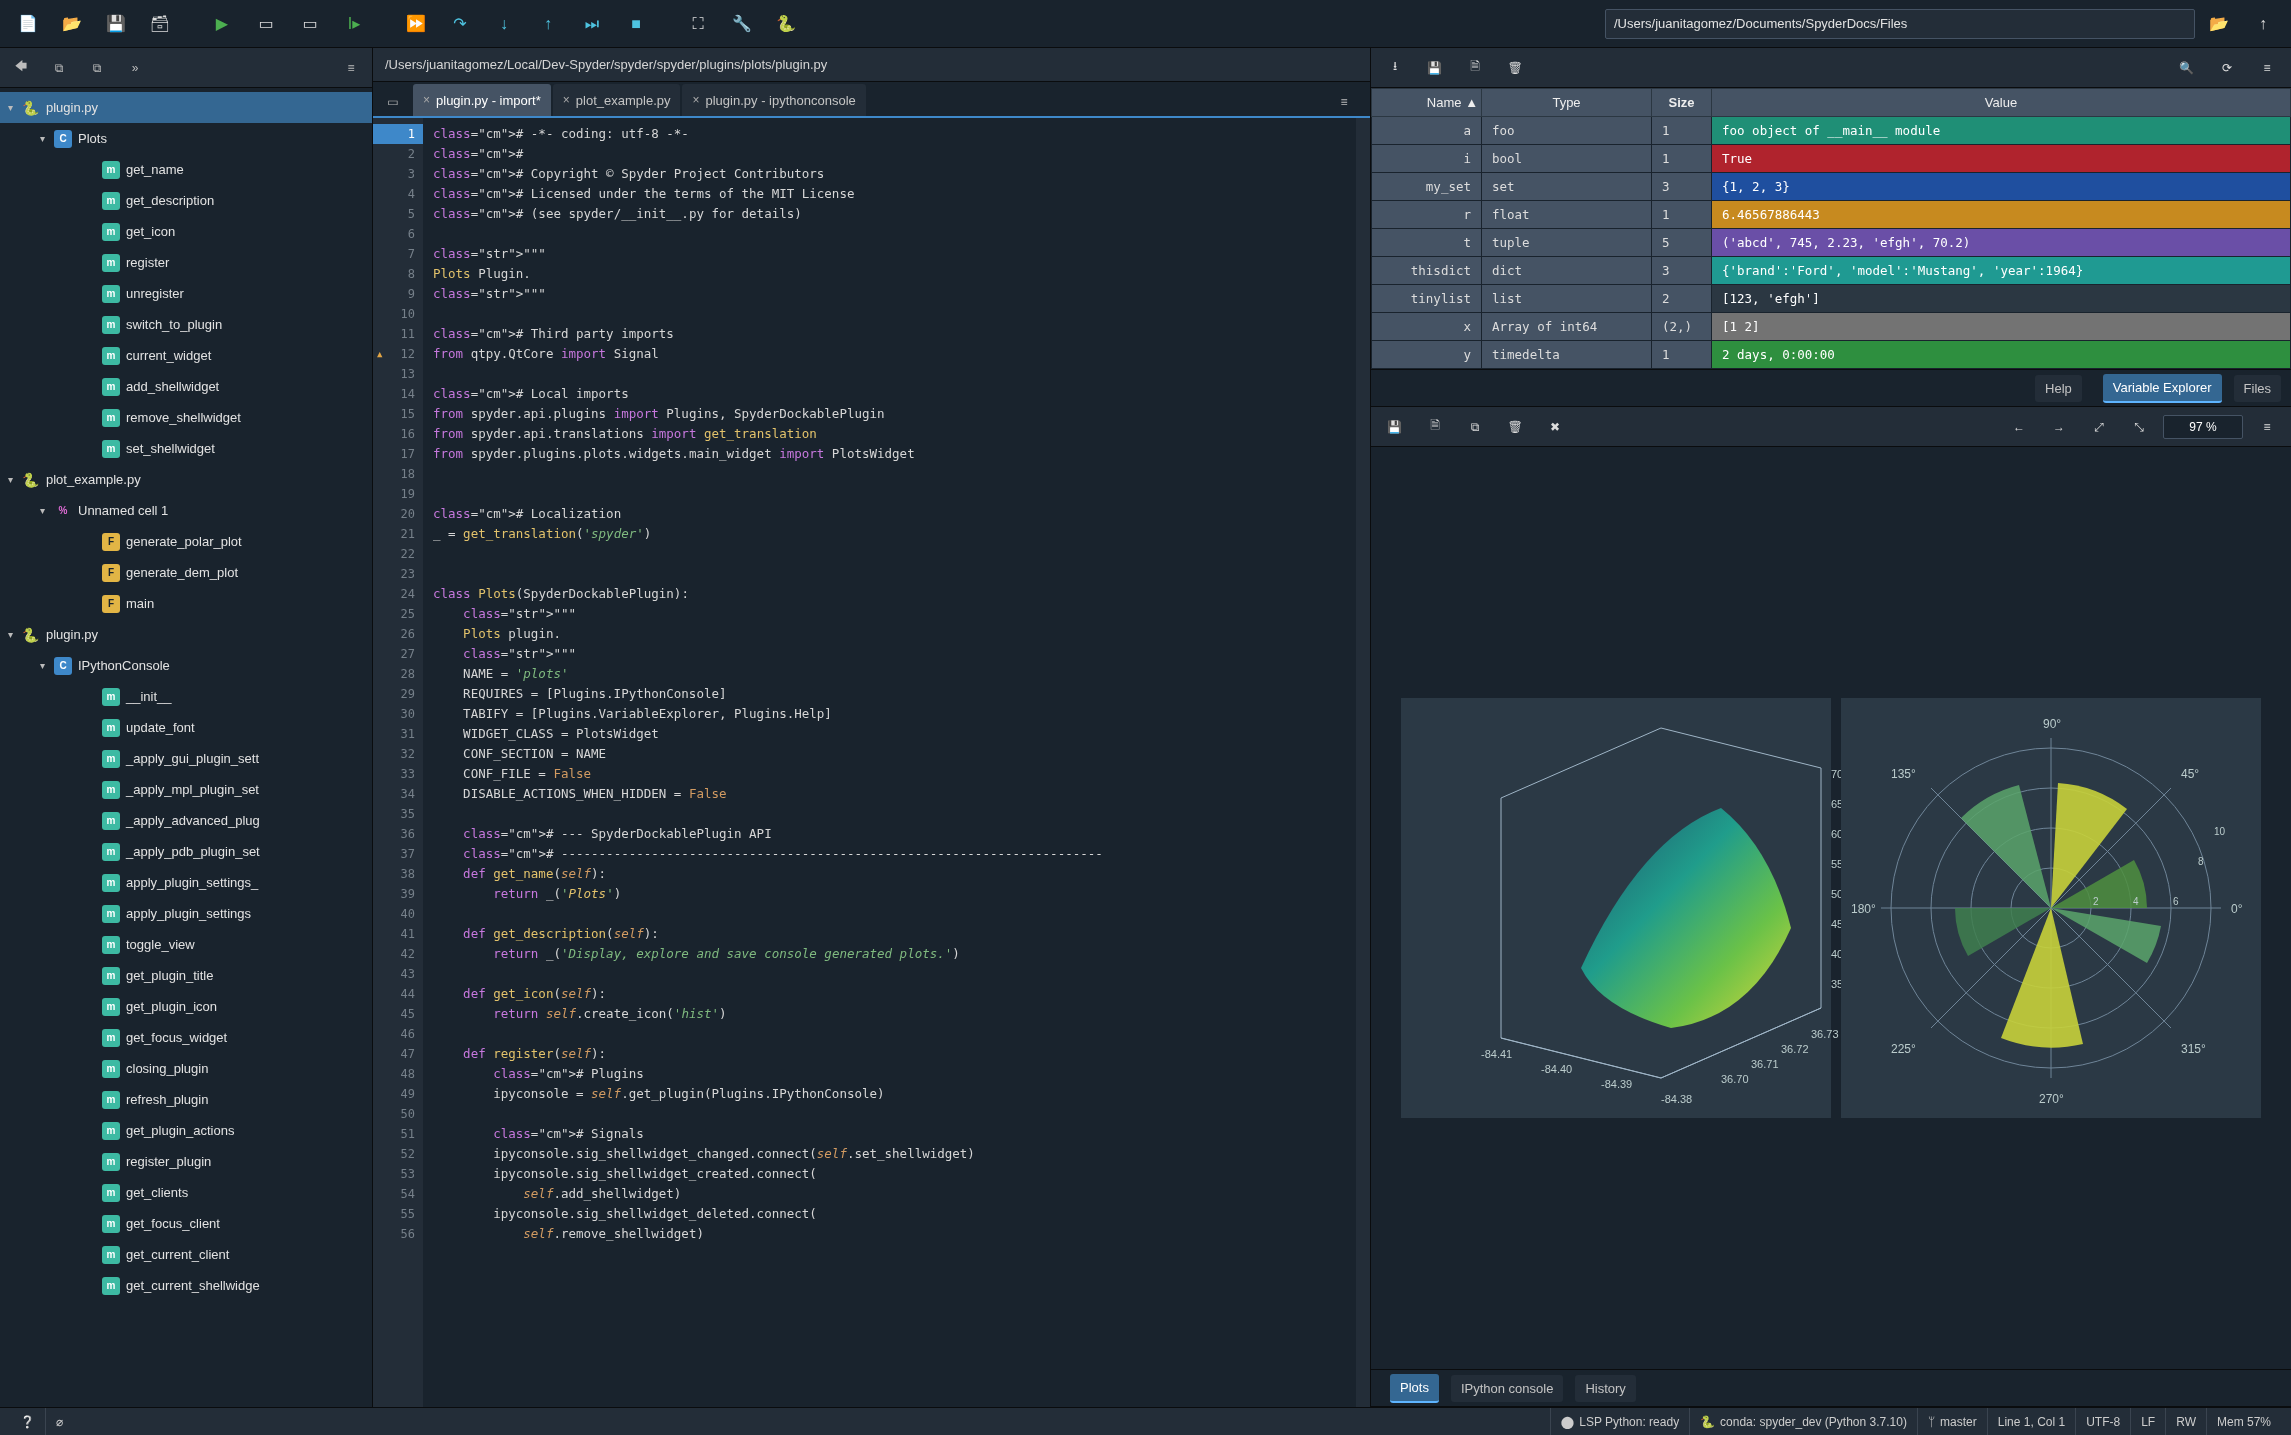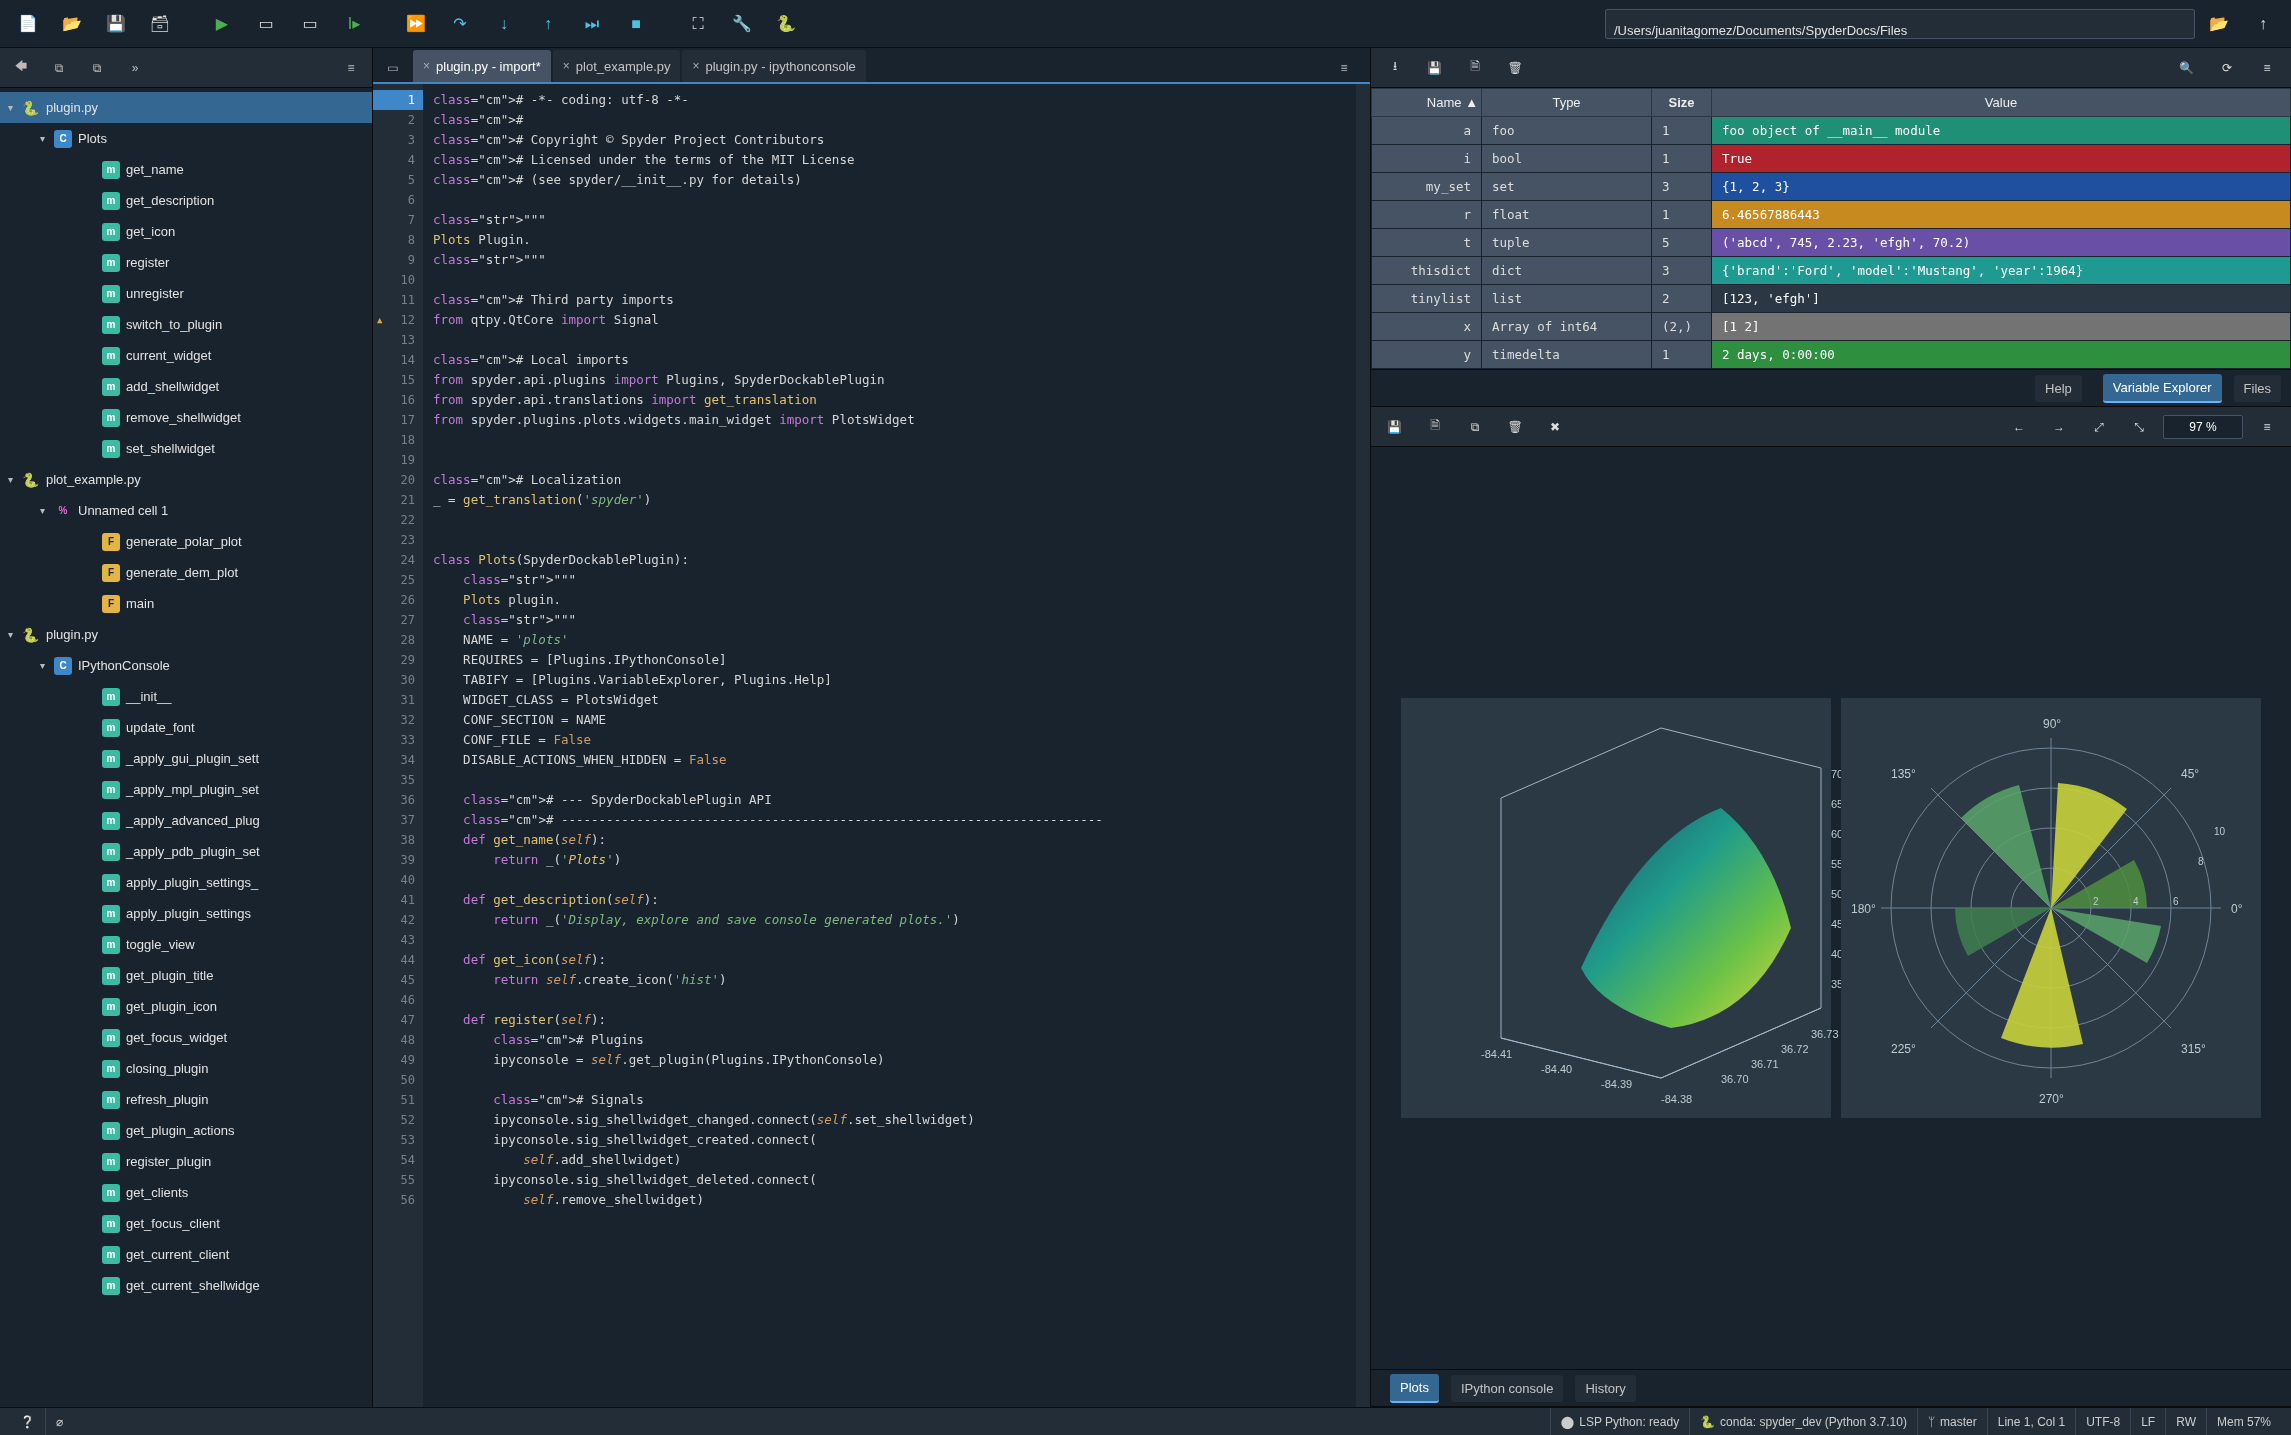--- a/index.html
+++ b/index.html
@@ -36,21 +36,21 @@
 .tb-icon.cyan { color: #4ec3e0; }
 .tb-sep { width: 14px; }
 .path-combo {
   flex: 0 0 590px;
   height: 30px;
   background: #232d38;
   border: 1px solid #455364;
   color: #e2e2e2;
   padding: 0 8px;
   display: flex;
-  align-items: flex-end;
+  align-items: center;
   font-size: 13px;
   border-radius: 2px;
 }
 .main-area {
   display: flex;
   height: calc(100% - 48px - 28px);
 }
 .left-panel {
   width: 373px;
   background: #19232d;
@@ -582,20 +582,23 @@
           <div class="tree-row" style="--ind: 88px;">
             <span class="exp"></span>
             <span class="ico m">m</span>
             <span class="lbl">get_current_shellwidge</span>
           </div>
         </div>
     </div>
   </div>
 
   <div class="center-panel">
+    <div class="editor-path">
+      <span>/Users/juanitagomez/Local/Dev-Spyder/spyder/spyder/plugins/plots/plugin.py</span>
+    </div>
     <div class="editor-tabs">
       <div class="ed-browse">▭</div>
       <div id="editor-tabs-row" style="display: flex;">
           <div class="ed-tab active">
             <span class="cls">×</span>
             <span>plugin.py - import*</span>
           </div>
           <div class="ed-tab">
             <span class="cls">×</span>
             <span>plot_example.py</span>

